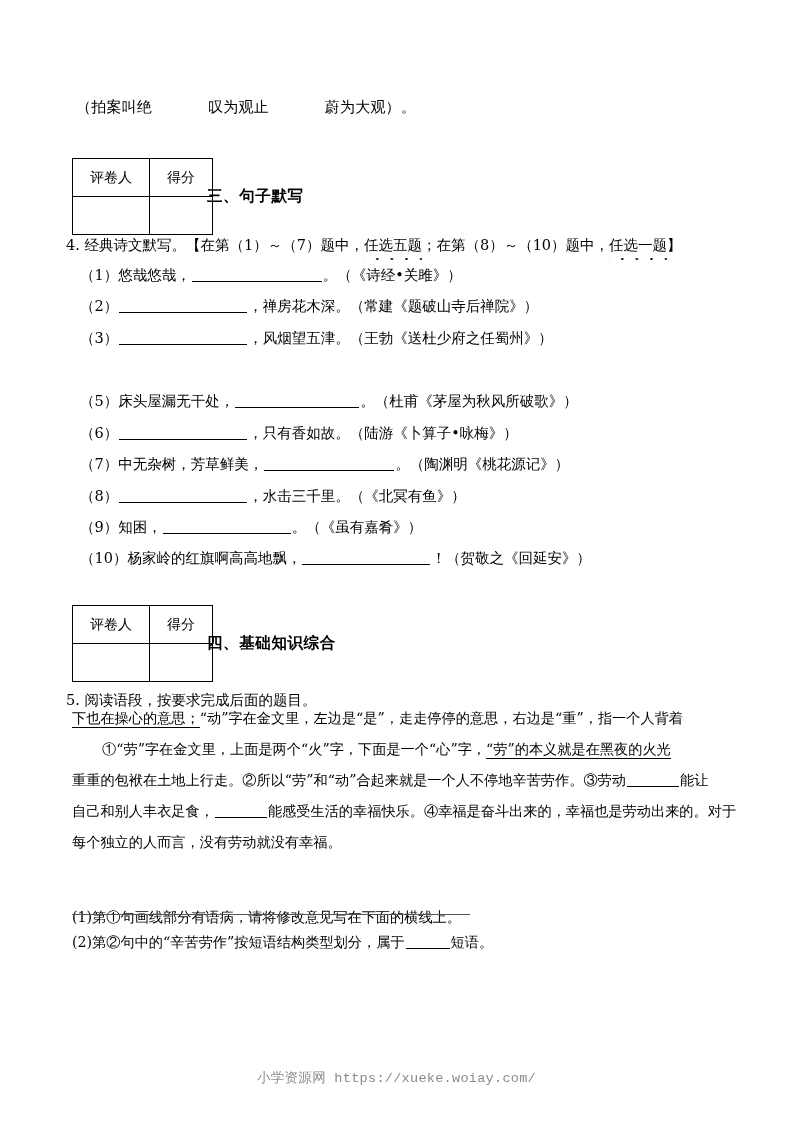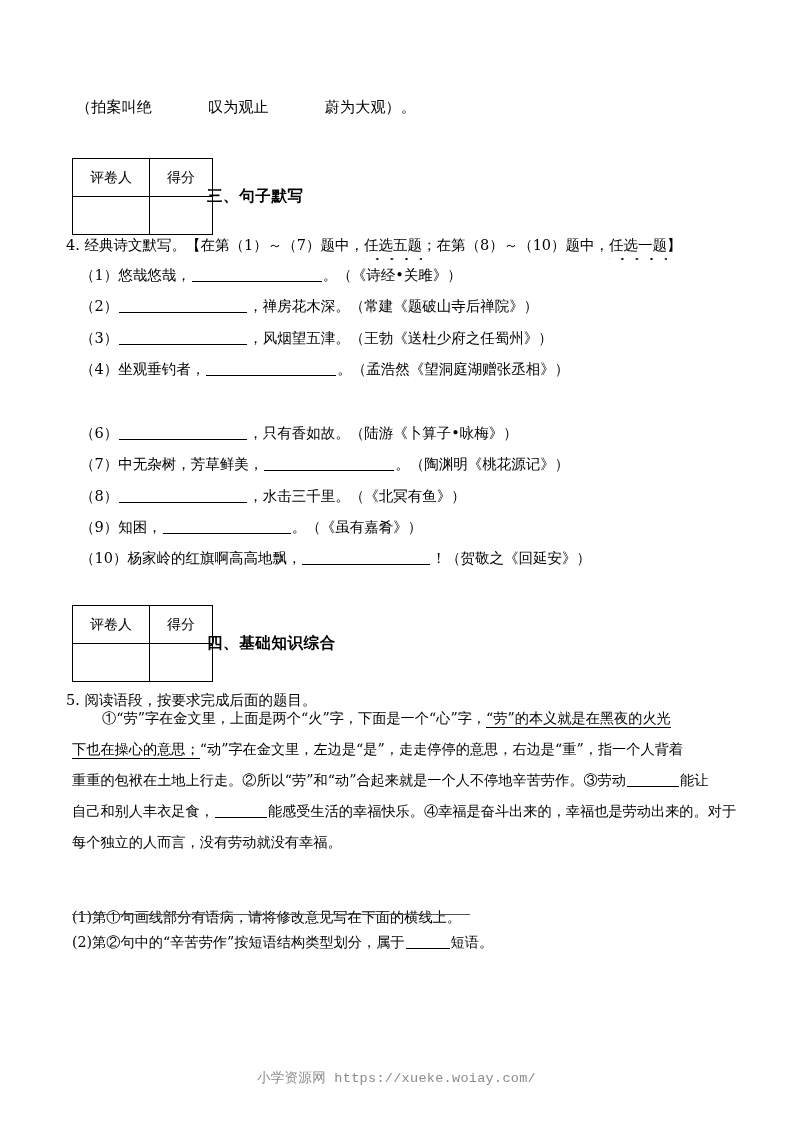--- a/index.html
+++ b/index.html
@@ -205,24 +205,24 @@
   </div>
 
   <div class="fb-item" style="top:297px">
     <span>（2）</span><span></span><span class="blank bk-128"></span><span>，禅房花木深。（常建《题破山寺后禅院》）</span>
   </div>
 
   <div class="fb-item" style="top:329px">
     <span>（3）</span><span></span><span class="blank bk-128"></span><span>，风烟望五津。（王勃《送杜少府之任蜀州》）</span>
   </div>
 
-  <div class="fb-item" style="top:360px">
-    <span>（4）</span><span>坐观垂钓者，</span><span class="blank bk-130"></span><span>。（孟浩然《望洞庭湖赠张丞相》）</span>
-  </div>
-
+
+  <div class="fb-item" style="top:392px">
+    <span>（5）</span><span>床头屋漏无干处，</span><span class="blank bk-124"></span><span>。（杜甫《茅屋为秋风所破歌》）</span>
+  </div>
 
   <div class="fb-item" style="top:424px">
     <span>（6）</span><span></span><span class="blank bk-128"></span><span>，只有香如故。（陆游《卜算子•咏梅》）</span>
   </div>
 
   <div class="fb-item" style="top:455px">
     <span>（7）</span><span>中无杂树，芳草鲜美，</span><span class="blank bk-130"></span><span>。（陶渊明《桃花源记》）</span>
   </div>
 
   <div class="fb-item" style="top:487px">
@@ -252,24 +252,24 @@
 
   <div class="section-title" id="section-4-title">四、基础知识综合</div>
 
   <div class="q-heading" id="q5-heading">
     <span>5.</span>
     <span>阅读语段，按要求完成后面的题目。</span>
   </div>
 
   <div id="para-block">
     <div class="p-line">
+      <span class="u-line">下也在操心的意思；</span><span>“动”字在金文里，左边是“是”，走走停停的意思，右边是“重”，指一个人背着</span>
+    </div>
+    <div class="p-line">
       <span class="indent2"></span><span>①“劳”字在金文里，上面是两个“火”字，下面是一个“心”字，</span><span class="u-line">“劳”的本义就是在黑夜的火光</span>
-    </div>
-    <div class="p-line">
-      <span class="u-line">下也在操心的意思；</span><span>“动”字在金文里，左边是“是”，走走停停的意思，右边是“重”，指一个人背着</span>
     </div>
     <div class="p-line">
       <span>重重的包袱在土地上行走。②所以“劳”和“动”合起来就是一个人不停地辛苦劳作。③劳动</span><span class="inline-blank w-52"></span><span>能让</span>
     </div>
     <div class="p-line">
       <span>自己和别人丰衣足食，</span><span class="inline-blank w-52"></span><span>能感受生活的幸福快乐。④幸福是奋斗出来的，幸福也是劳动出来的。对于</span>
     </div>
     <div class="p-line">
       <span>每个独立的人而言，没有劳动就没有幸福。</span>
     </div>

